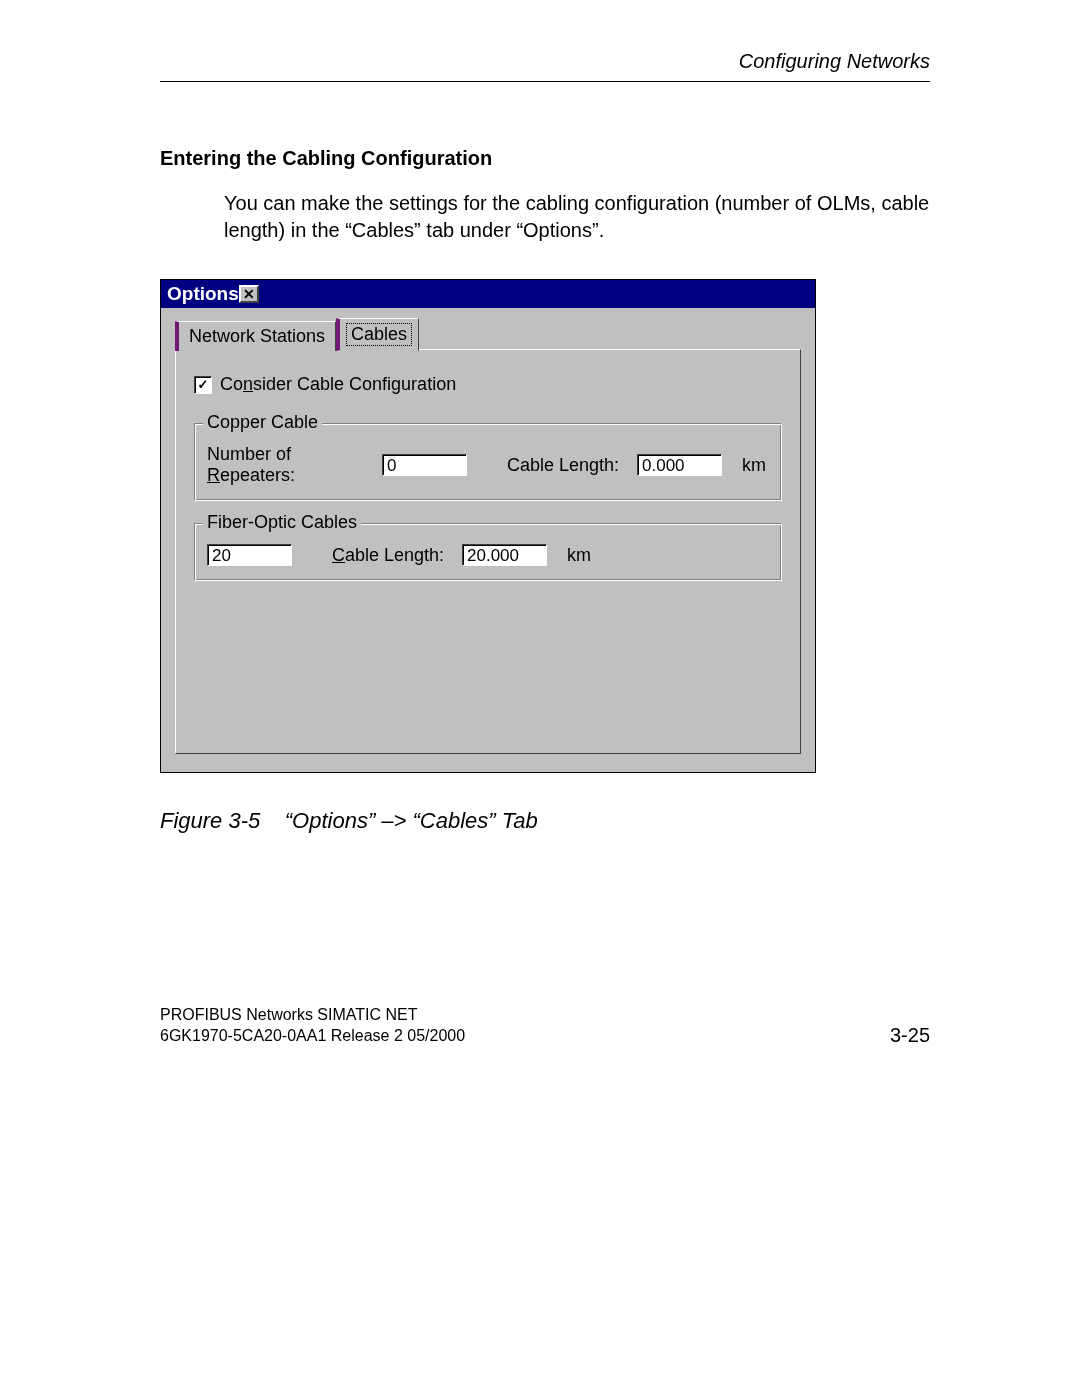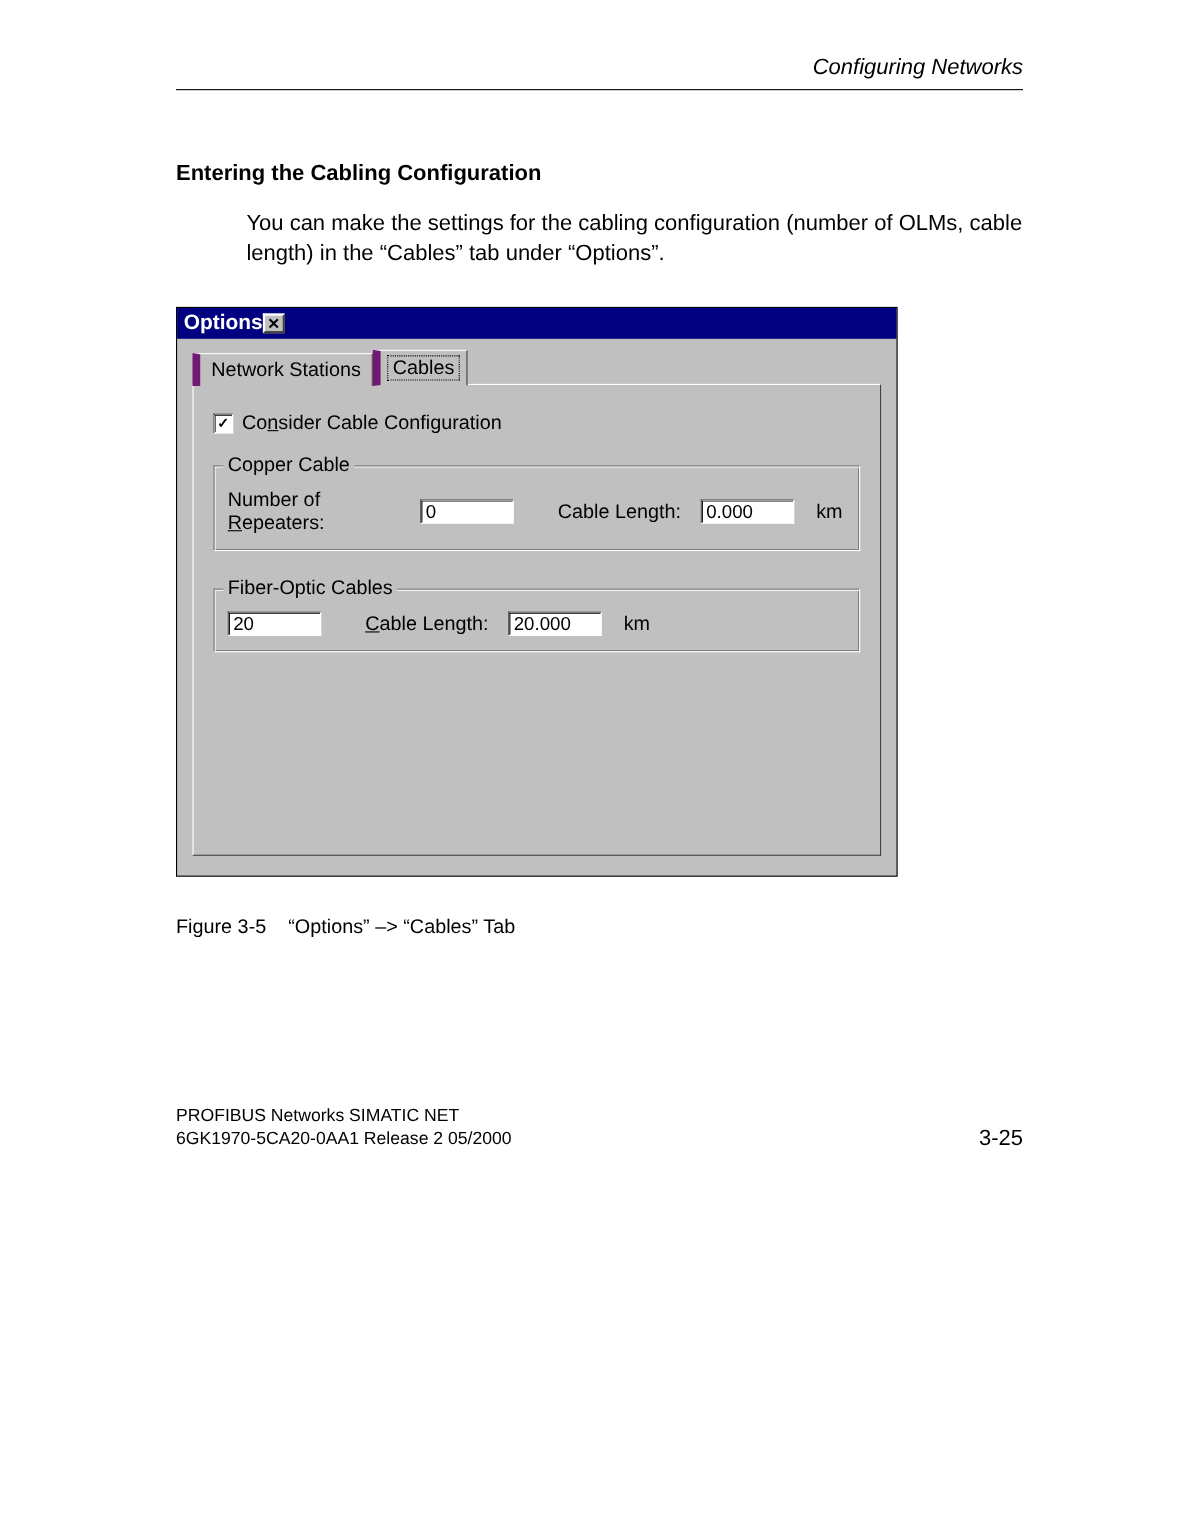--- a/index.html
+++ b/index.html
@@ -78,21 +78,21 @@
     display: flex;
     align-items: flex-end;
     position: relative;
     z-index: 2;
     margin-bottom: -2px;
   }
   .tab {
     padding: 4px 10px 4px 10px;
     font-size: 18px;
     border-top: 1px solid #fff;
-    border-left: 7px solid #701a75;
+    border-left: 4px solid #701a75;
     border-right: 1px solid #404040;
     background: #c0c0c0;
     margin-right: 0px;
     position: relative;
   }
   .tab.inactive {
     margin-top: 3px;
     border-bottom: none;
   }
   .tab.active {
@@ -139,21 +139,21 @@
     font-weight: bold;
     line-height: 1;
   }
   .groupbox {
     border-top: 1px solid #808080;
     border-left: 1px solid #808080;
     border-right: 1px solid #fff;
     border-bottom: 1px solid #fff;
     box-shadow: 1px 1px 0 #fff inset, -1px -1px 0 #808080 inset;
     padding: 20px 2px 14px 12px;
-    margin-bottom: 34px;
+    margin-bottom: 22px;
     position: relative;
   }
   .groupbox-title {
     position: absolute;
     top: -12px;
     left: 8px;
     background: #c0c0c0;
     padding: 0 4px;
     font-size: 18px;
   }
@@ -173,22 +173,23 @@
     border-bottom: 1px solid #fff;
     box-shadow: inset 1px 1px 0 #000;
     padding: 1px 4px;
     font-size: 17px;
     box-sizing: border-box;
   }
   .form-row .gap { width: 40px; }
   .form-row .lbl2 { width: 130px; }
   .form-row .unit { margin-left: 20px; }
   .figure-caption {
-    font-size: 18px;
+    font-size: 22px;
     margin-top: 35px;
+    font-style: italic;
   }
   .footer {
     position: absolute;
     bottom: 28px;
     left: 160px;
     right: 150px;
     display: flex;
     justify-content: space-between;
     align-items: flex-end;
     font-size: 16px;

